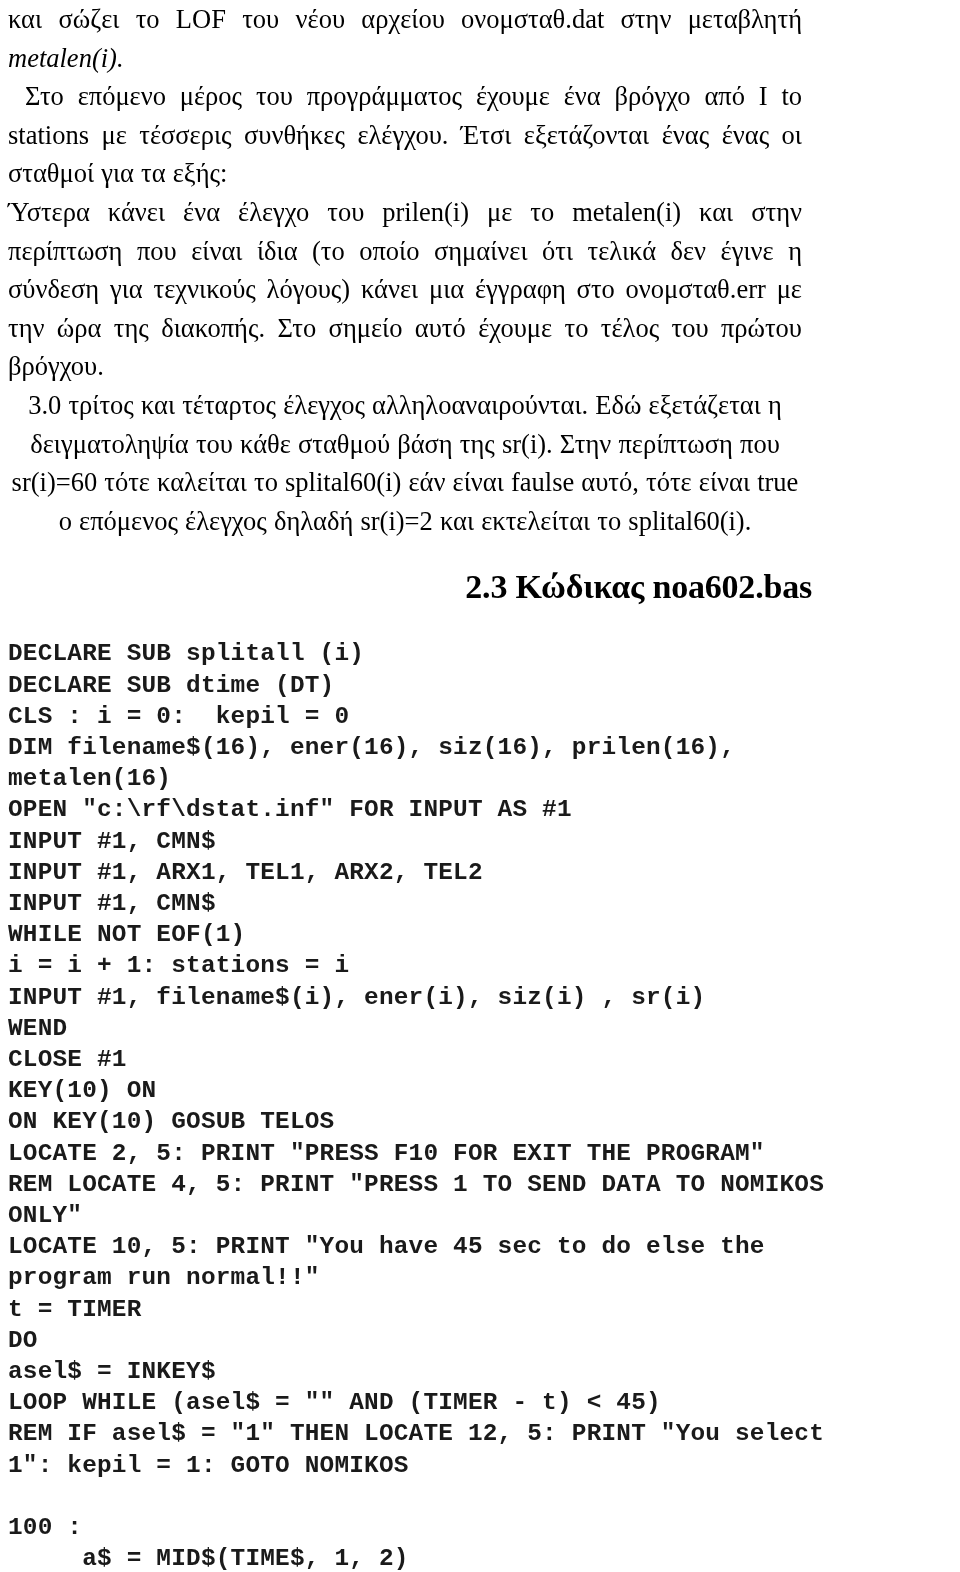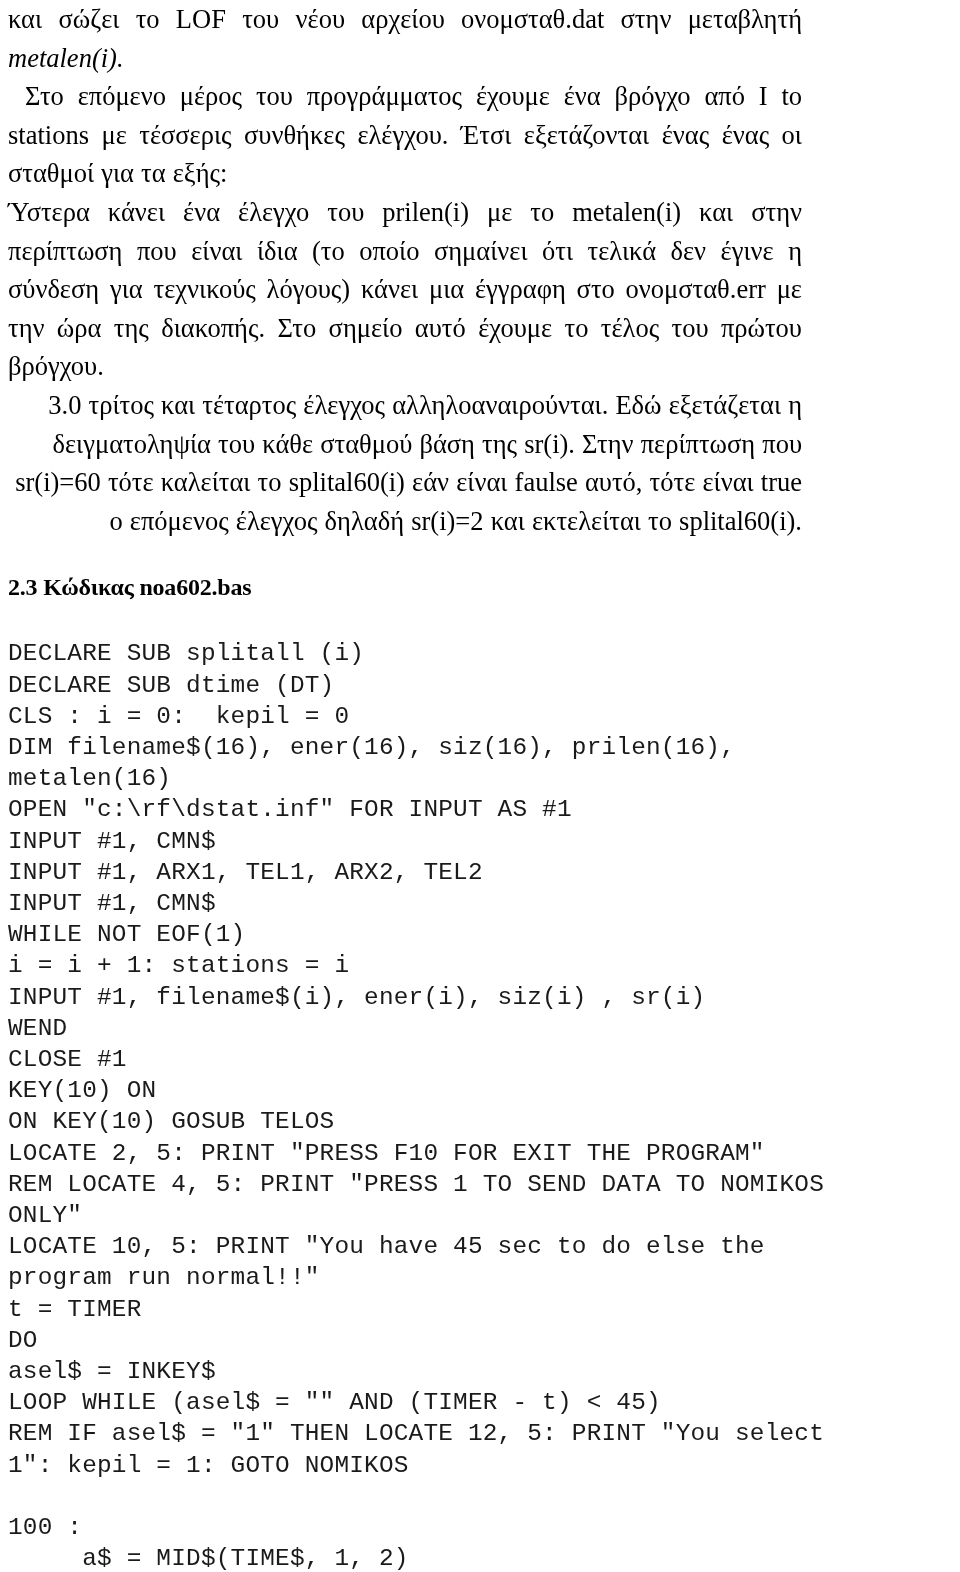--- a/index.html
+++ b/index.html
@@ -36,46 +36,47 @@
     line-height: 38.6px;
     text-align: justify;
     text-justify: inter-word;
     word-spacing: 0.5px;
     hyphens: none;
   }
   p.para.indent {
     text-indent: 17px;
   }
   p.para.last-flush {
-    text-align: right;
+    text-align: center;
   }
   .ital {
     font-style: italic;
   }
   h2.section-heading {
     margin: 0;
     padding: 0 0 0 8px;
-    font-size: 24px;
+    font-size: 34px;
     line-height: 34px;
     font-weight: bold;
     font-family: "Liberation Serif", "DejaVu Serif", serif;
     letter-spacing: -0.2px;
+    text-align: right;
   }
   .spacer-before-heading { height: 30px; }
   .spacer-after-heading { height: 34px; }
   pre.code {
     margin: 0;
     padding: 0 0 0 8px;
     font-family: "Liberation Mono", "DejaVu Sans Mono", monospace;
     font-size: 24.4px;
     line-height: 31.2px;
     letter-spacing: 0.2px;
     white-space: pre;
     color: #1a1a1a;
-    font-weight: normal;
+    font-weight: bold;
   }
   .code-gap {
     height: 31px;
   }
 </style>
 </head>
 <body>
 
 <div class="page">
 

